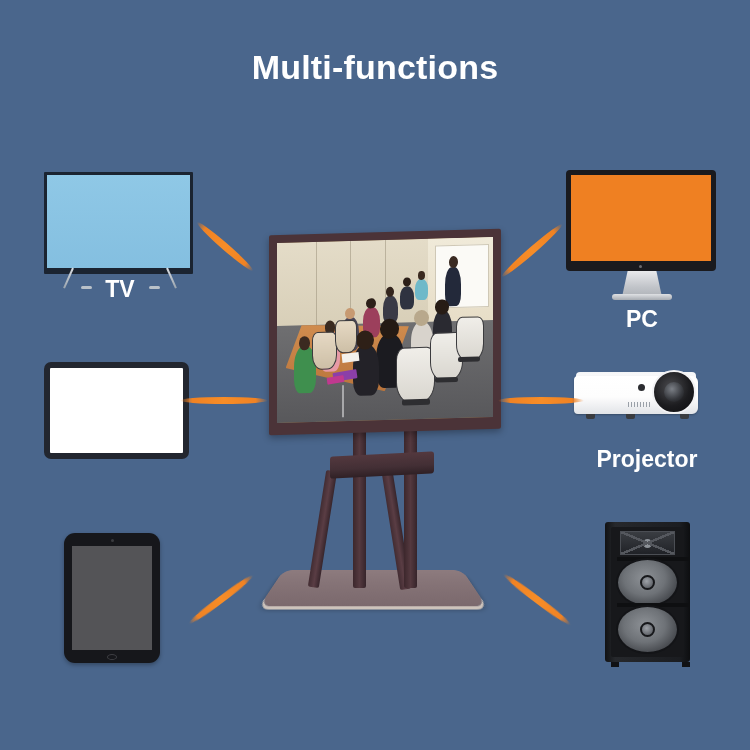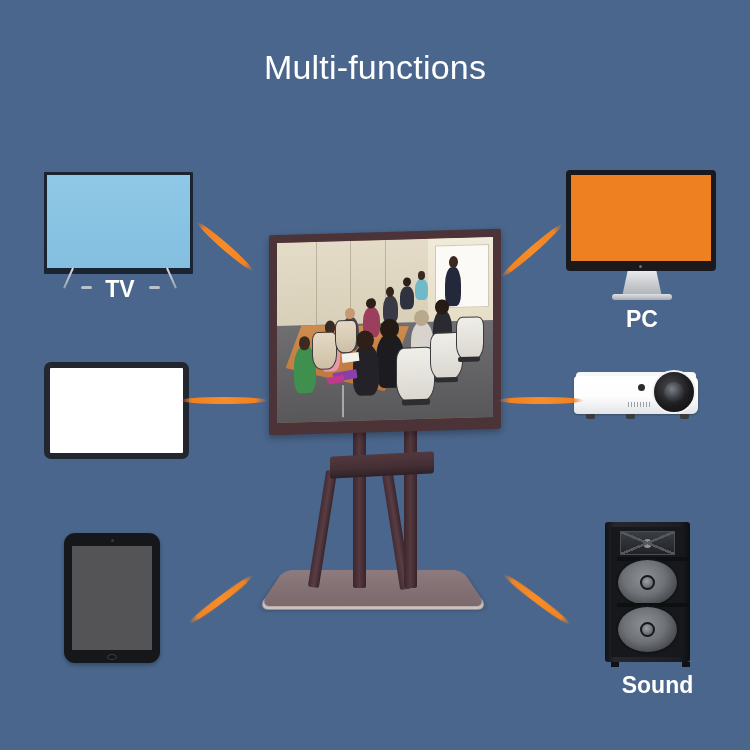--- a/index.html
+++ b/index.html
@@ -19,21 +19,21 @@
 
   
   #title {
     position: absolute;
     top: 48px;
     left: 0;
     width: 750px;
     text-align: center;
     color: #ffffff;
     font-size: 34px;
-    font-weight: normal;
+    font-weight: bold;
     letter-spacing: 0.2px;
   }
 
   
   .node { position: absolute; }
   .node-label {
     position: absolute;
     width: 100%;
     text-align: center;
     color: #ffffff;
@@ -402,20 +402,21 @@
   <div class="node" id="node-projector">
     <div class="pj-top"></div>
     <div class="pj-body"></div>
     <div class="pj-sensor"></div>
     <div class="pj-vent"></div>
     <div class="pj-lens-outer"></div>
     <div class="pj-lens-inner"></div>
     <div class="pj-foot f1"></div>
     <div class="pj-foot f2"></div>
     <div class="pj-foot f3"></div>
+    <div class="node-label">Projector</div>
   </div>
 
   <div class="node" id="node-ipad">
     <div class="ipad-body">
       <div class="ipad-cam"></div>
       <div class="ipad-screen"></div>
       <div class="ipad-home"></div>
     </div>
   </div>
 
@@ -426,21 +427,20 @@
           <div class="sp-horn-x"></div>
         </div>
         <div class="sp-bar b1"></div>
         <div class="sp-woofer w1"></div>
         <div class="sp-bar b2"></div>
         <div class="sp-woofer w2"></div>
       </div>
     </div>
     <div class="sp-foot l"></div>
     <div class="sp-foot r"></div>
-    <div class="node-label">Sound</div>
   </div>
 
   <div class="node" id="node-display">
     <div class="disp-base"></div>
     <div class="disp-leg l1"></div>
     <div class="disp-leg l2"></div>
     <div class="disp-post p1"></div>
     <div class="disp-post p2"></div>
     <div class="disp-shelf"></div>
 

